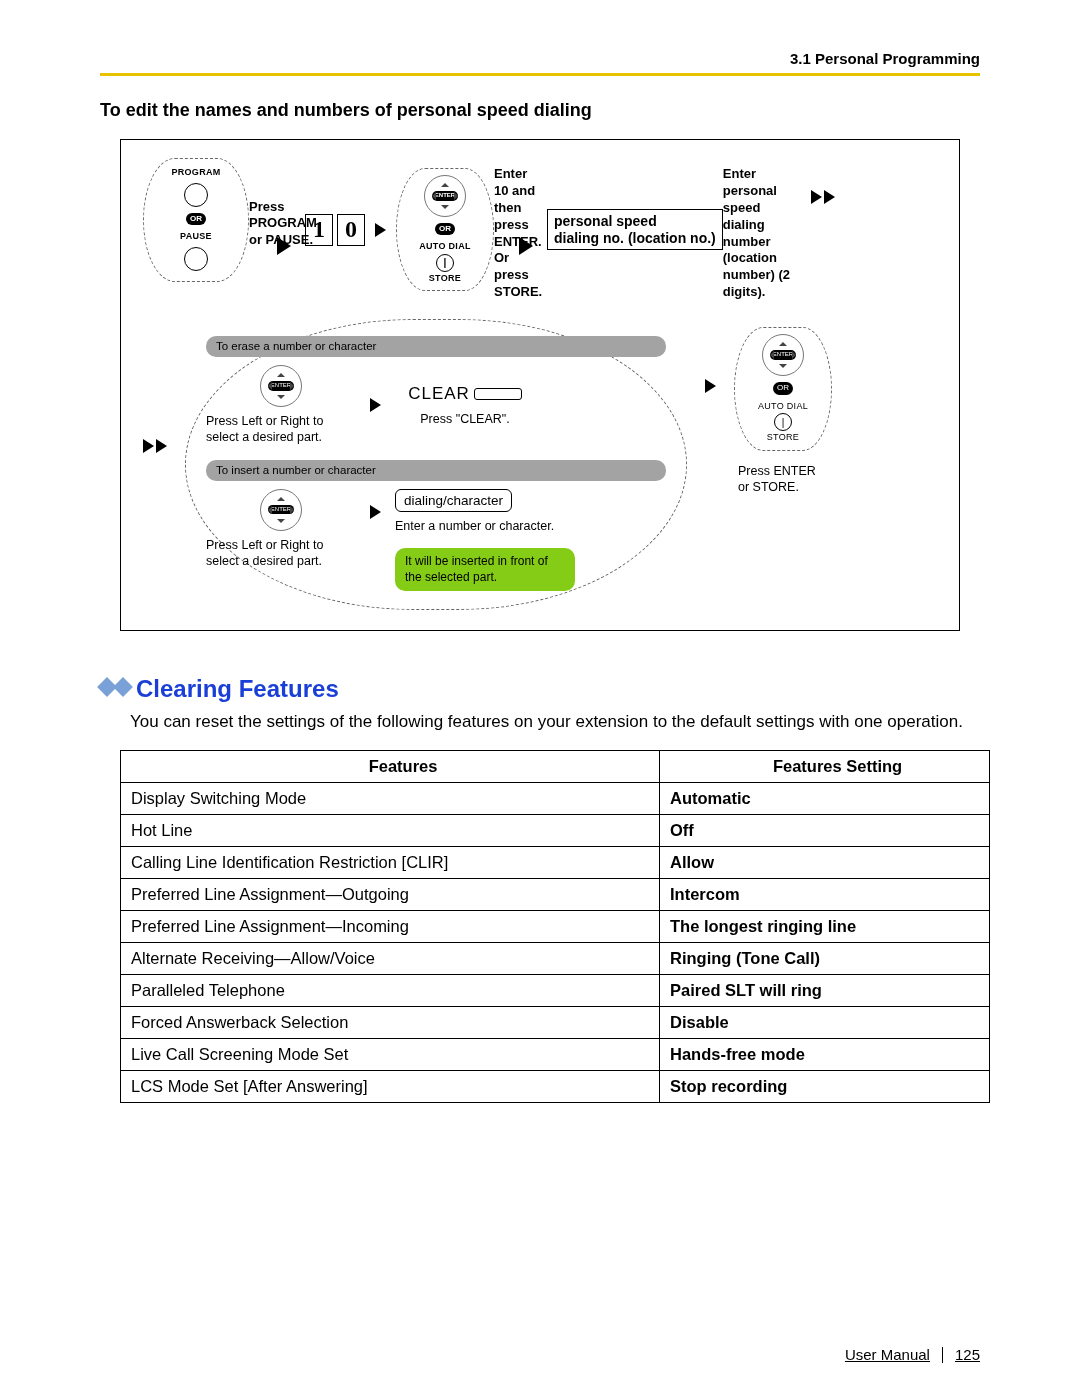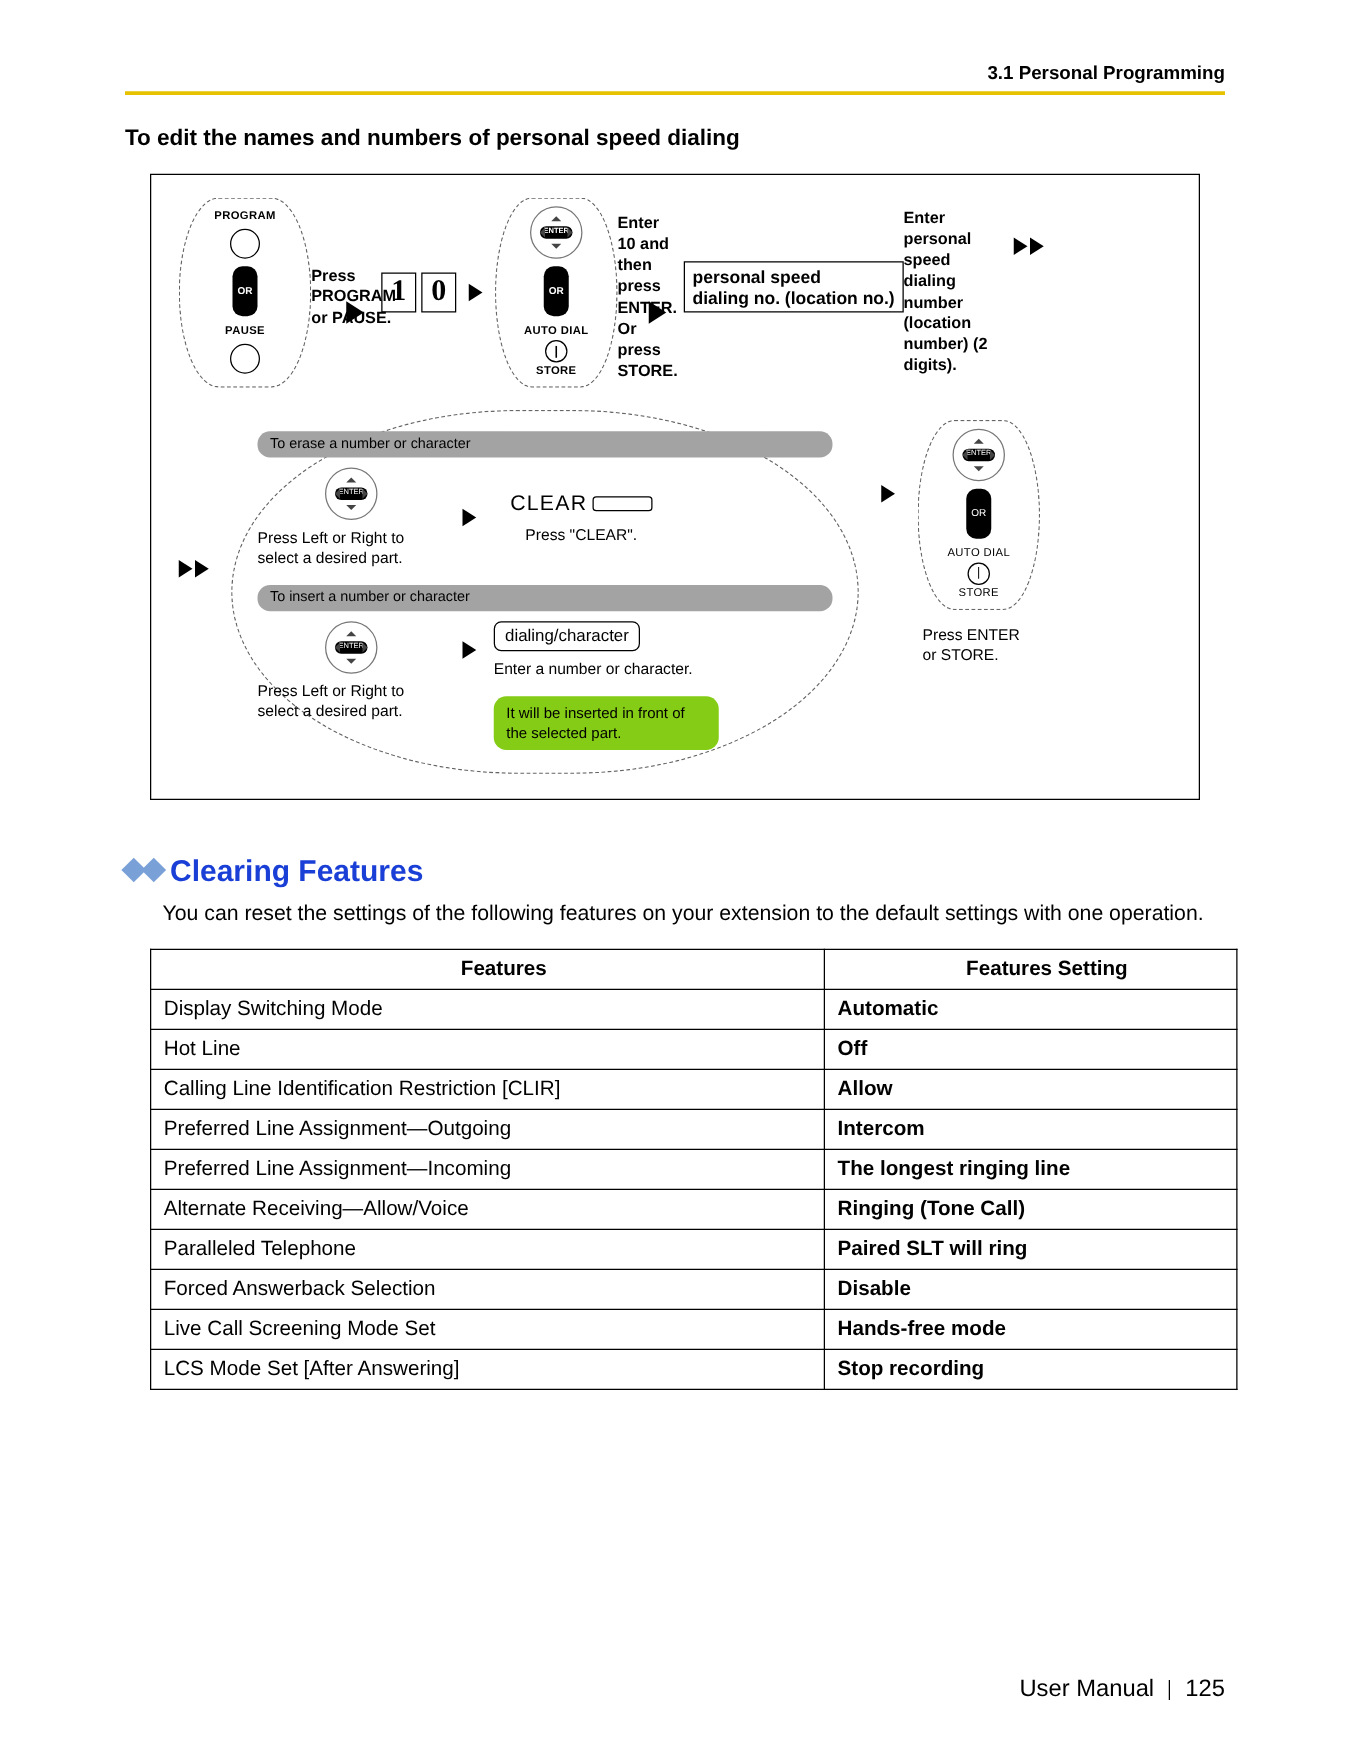--- a/index.html
+++ b/index.html
@@ -83,21 +83,21 @@
     display: inline-flex;
     align-items: center;
     justify-content: center;
     background: #fff;
   }
   .or-pill {
     font-size: 8px;
     background: #000;
     color: #fff;
     border-radius: 8px;
-    padding: 15px 4px;
+    padding: 1px 4px;
     margin: 2px 0;
   }
   .autodial {
     display: flex;
     flex-direction: column;
     align-items: center;
     gap: 1px;
   }
   .small-circle {
     width: 16px; height: 16px;
@@ -292,24 +292,25 @@
     padding-left: 36px;
   }
   table.feat td.def {
     font-weight: bold;
   }
 
   .footer {
     position: absolute;
     right: 100px;
     bottom: 34px;
-    font-size: 19px;
+    font-size: 15px;
     display: flex;
     align-items: center;
     gap: 12px;
+    text-decoration: underline;
   }
   .footer .sep {
     width: 1px;
     height: 16px;
     background: #000;
   }
 </style>
 </head>
 <body>
 

